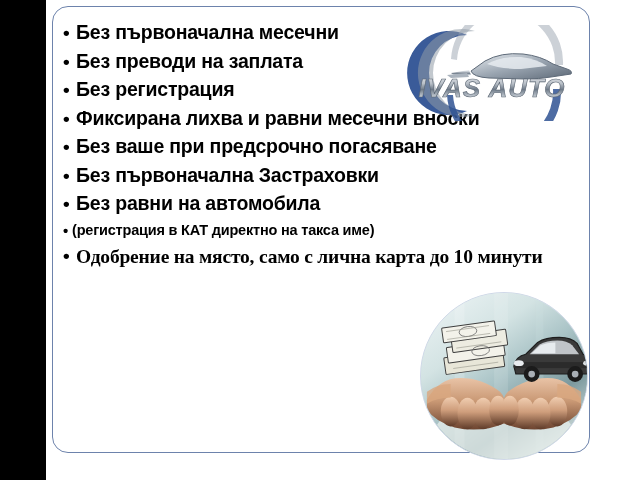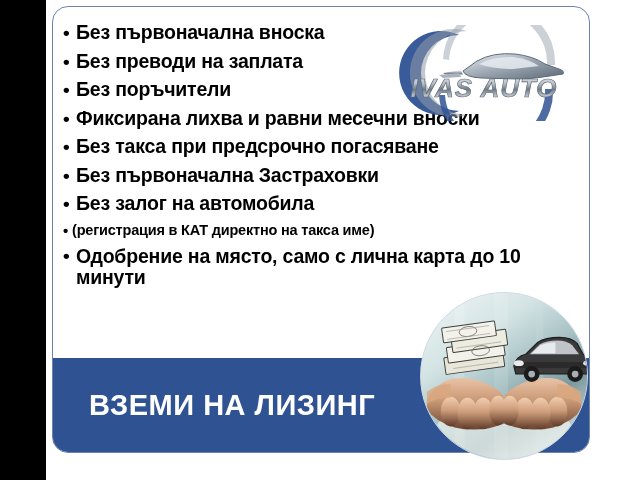--- a/index.html
+++ b/index.html
@@ -65,26 +65,26 @@
   .bullet .txt { flex: 1 1 auto; }
 
   
   .bullet.small {
     font-size: 14.5px;
     margin-bottom: 8px;
   }
   .bullet.small .dot { font-size: 15px; width: 9px; }
 
   
-  .bullet.wrap .txt { line-height: 1.12; }
+  .bullet.wrap .txt { line-height: 1.12; font-family: Liberation Serif, serif; }
 
   
   .logo {
     position: absolute;
-    right: 14px;
+    right: 6px;
     top: 18px;
     width: 182px;
     height: 96px;
   }
 
   
   .banner {
     position: absolute;
     left: 0;
     bottom: 0;
@@ -125,51 +125,51 @@
 <div id="stage">
 
   <div class="left-bar"></div>
 
   <div class="card">
 
     <div class="bullets">
 
       <div class="bullet">
         <span class="dot">•</span>
-        <span class="txt">Без първоначална вноска</span>
+        <span class="txt">Без първоначална месечни</span>
       </div>
 
       <div class="bullet">
         <span class="dot">•</span>
         <span class="txt">Без преводи на заплата</span>
       </div>
 
       <div class="bullet">
         <span class="dot">•</span>
-        <span class="txt">Без поръчители</span>
+        <span class="txt">Без регистрация</span>
       </div>
 
       <div class="bullet">
         <span class="dot">•</span>
         <span class="txt">Фиксирана лихва и равни месечни вноски</span>
       </div>
 
       <div class="bullet">
         <span class="dot">•</span>
-        <span class="txt">Без такса при предсрочно погасяване</span>
+        <span class="txt">Без ваше при предсрочно погасяване</span>
       </div>
 
       <div class="bullet">
         <span class="dot">•</span>
         <span class="txt">Без първоначална Застраховки</span>
       </div>
 
       <div class="bullet">
         <span class="dot">•</span>
-        <span class="txt">Без залог на автомобила</span>
+        <span class="txt">Без равни на автомобила</span>
       </div>
 
       <div class="bullet small">
         <span class="dot">•</span>
         <span class="txt">(регистрация в КАТ директно на такса име)</span>
       </div>
 
       <div class="bullet wrap">
         <span class="dot">•</span>
         <span class="txt">Одобрение на място, само с лична карта до 10 минути</span>
@@ -204,23 +204,20 @@
 
         <path d="M70 46 L84 36 Q100 27 122 29 Q140 31 152 39 L166 44 Q172 46 170 49 L150 52 Q138 54 124 54 L88 53 Q72 52 70 46 Z" fill="url(#chrome2)" stroke="#5e6a78" stroke-width="1"></path>
         <path d="M86 39 Q100 31 120 32 Q136 34 146 41 L120 44 Q100 44 86 39 Z" fill="#e6ebf0" opacity="0.85"></path>
         <path d="M68 45 L50 48 L54 51 L70 50 Z" fill="url(#chrome)"></path>
         <path d="M66 48 L46 50 L50 53 L68 52 Z" fill="#aab3bd"></path>
 
         <text x="91" y="72" text-anchor="middle" font-family="Liberation Sans, sans-serif" font-size="26" font-weight="bold" font-style="italic" letter-spacing="1" fill="url(#chrome)" stroke="#5b6673" stroke-width="0.6">IVAS AUTO</text>
       </svg>
     </div>
 
-    <div class="banner">
-      <div class="banner-text">ВЗЕМИ НА ЛИЗИНГ</div>
-    </div>
 
   </div>
 
   <div class="photo-circle">
     <svg viewBox="0 0 168 168" xmlns="http://www.w3.org/2000/svg">
       <defs>
         <linearGradient id="bg" x1="0.15" y1="0" x2="0.85" y2="1">
           <stop offset="0%" stop-color="#eaf2f3"></stop>
           <stop offset="28%" stop-color="#d3e3e3"></stop>
           <stop offset="50%" stop-color="#a9c3c6"></stop>

